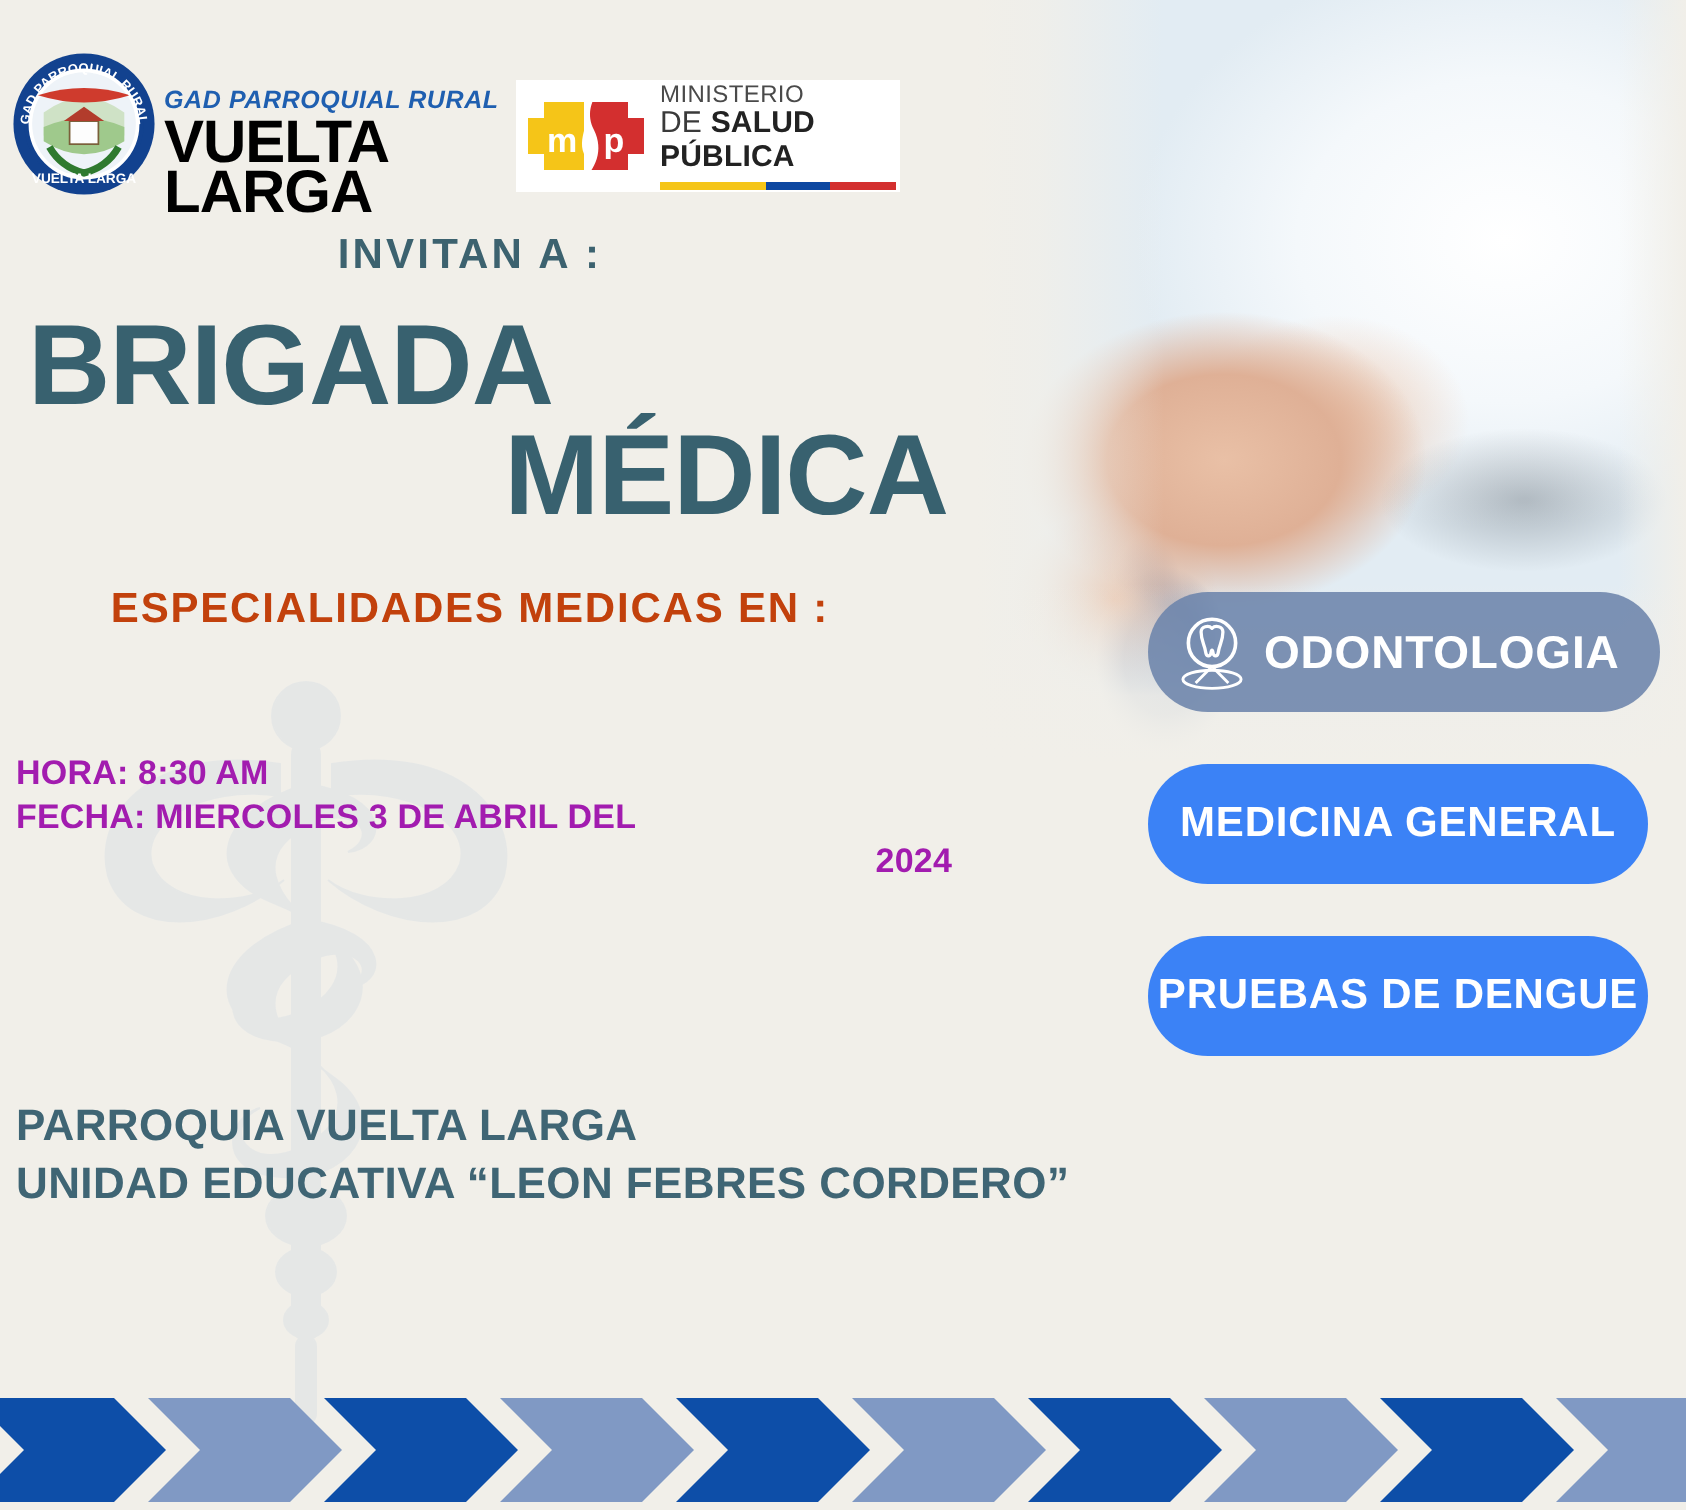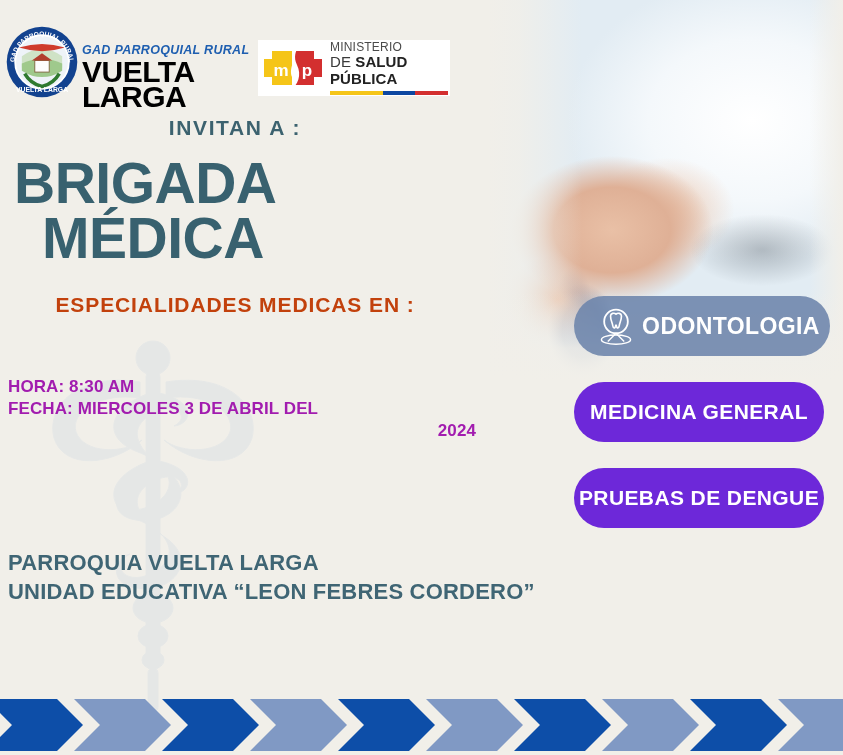--- a/index.html
+++ b/index.html
@@ -101,21 +101,21 @@
     position:absolute;left:0;top:116px;width:470px;
     text-align:center;
     font-size:21px;font-weight:bold;color:#3c626f;
     letter-spacing:1.6px;
   }
   .title{
     position:absolute;left:14px;top:156px;width:460px;
     font-size:57px;font-weight:bold;color:#38616f;
     line-height:.96;letter-spacing:-.5px;
   }
-  .title .l2{display:block;padding-left:28px;}
+  .title .l2{display:block;padding-left:28px;text-align:right;}
   .especialidades{
     position:absolute;left:0;top:293px;width:470px;
     text-align:center;
     font-size:21px;font-weight:bold;color:#c2410c;
     letter-spacing:.9px;
   }
   .when{
     position:absolute;left:8px;top:376px;width:510px;
     font-size:17px;font-weight:bold;color:#a21caf;
     line-height:1.28;letter-spacing:.1px;
@@ -133,22 +133,22 @@
   .pill{
     position:relative;
     height:60px;border-radius:34px;
     display:flex;align-items:center;justify-content:center;
     color:#fff;font-weight:bold;
     margin-bottom:26px;
     box-sizing:border-box;
   }
   .pill .label{font-size:21px;letter-spacing:.4px;white-space:nowrap;}
   .pill.muted{background:rgba(108,132,171,0.88);}
-  .pill.vivid{background:#6d28d9;}
-  .pill.p1{width:256px;justify-content:center;padding-left:12px;}
+  .pill.vivid{background:#3b82f6;}
+  .pill.p1{width:256px;justify-content:flex-start;padding-left:12px;}
   .pill.p1 .label{font-size:23px;margin-left:6px;}
   .pill.p2{width:250px;}
   .pill.p3{width:250px;}
   .pill.p4{width:250px;}
   .tooth-ic{width:40px;height:40px;flex:0 0 auto;}
 
   
   .chevrons{
     position:absolute;left:0;bottom:0;width:843px;height:72px;
   }

